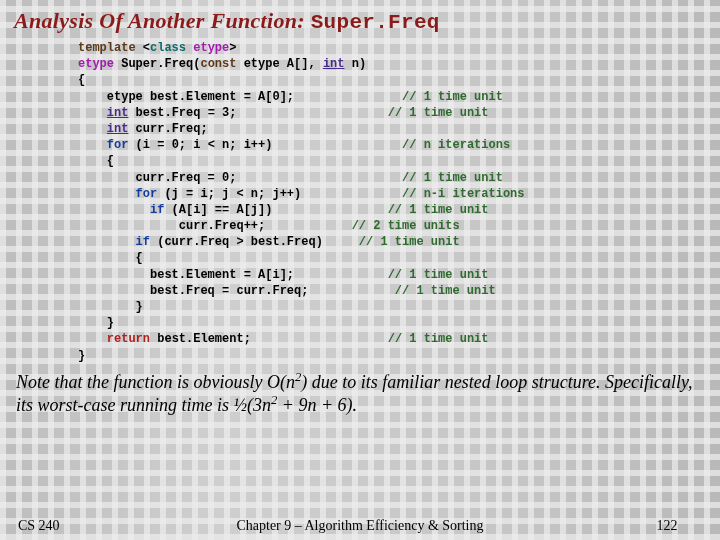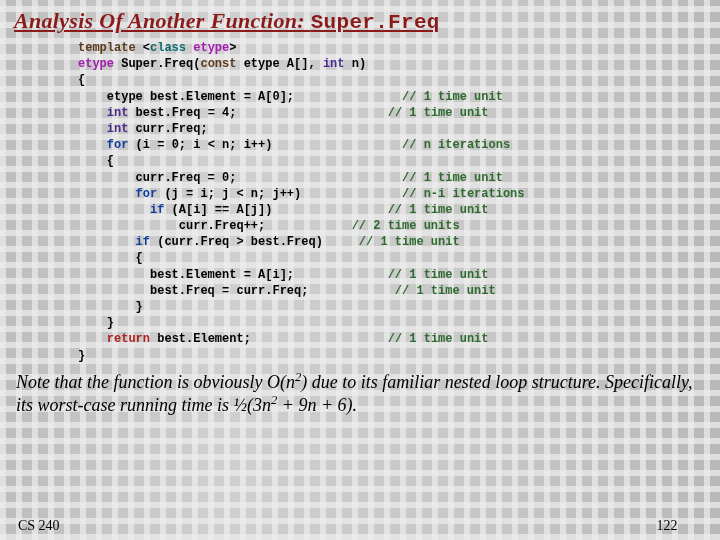--- a/index.html
+++ b/index.html
@@ -27,42 +27,41 @@
     padding: 8px 14px 6px 14px;
     height: 100%;
     box-sizing: border-box;
   }
   h1.title {
     margin: 0 0 6px 0;
     font-style: italic;
     font-weight: bold;
     font-size: 22px;
     color: #8b1a1a;
-    text-decoration: underline;
     letter-spacing: 0.3px;
     font-family: Georgia, serif;
   }
   h1.title .mono {
     font-family: 'Courier New', monospace;
     font-style: normal;
     font-size: 21px;
   }
   .code {
     font-family: 'Courier New', monospace;
     font-size: 12px;
     font-weight: bold;
     line-height: 1.35;
     color: #000;
     margin-left: 64px;
     white-space: pre;
   }
   .kw-brown  { color: #5b3a1a; }  
   .kw-teal   { color: #0f6b6b; }  
   .kw-opal   { color: #a21caf; }  
-  .kw-purple { color: #4a2c8f; }  
+  .kw-purple { color: #4a2c8f; text-decoration: underline; }  
   .kw-blue   { color: #143c9e; }  
   .kw-red    { color: #b02020; }  
   .cmt       { color: #2f6b2f; }  
   .fname     { color: #000; }
 
   .note {
     font-family: Georgia, serif;
     font-style: italic;
     font-size: 18px;
     color: #000;
@@ -93,21 +92,21 @@
 <div class="content">
 
   <h1 class="title">
     <span>Analysis Of Another Function: </span><span class="mono">Super.Freq</span>
   </h1>
 
   <div class="code"><span class="kw-brown">template</span><span> &lt;</span><span class="kw-teal">class</span><span class="kw-opal"> etype</span><span>&gt;</span>
 <span class="kw-opal">etype</span><span class="fname"> Super.Freq(</span><span class="kw-brown">const</span><span> etype A[], </span><span class="kw-purple">int</span><span> n)</span>
 <span>{</span>
 <span>    etype best.Element = A[0];</span><span class="cmt">               // 1 time unit</span>
-<span>    </span><span class="kw-purple">int</span><span> best.Freq = 4;</span><span class="cmt">                     // 1 time unit</span>
+<span>    </span><span class="kw-purple">int</span><span> best.Freq = 3;</span><span class="cmt">                     // 1 time unit</span>
 <span>    </span><span class="kw-purple">int</span><span> curr.Freq;</span>
 <span>    </span><span class="kw-blue">for</span><span> (i = 0; i &lt; n; i++)</span><span class="cmt">                  // n iterations</span>
 <span>    {</span>
 <span>        curr.Freq = 0;</span><span class="cmt">                       // 1 time unit</span>
 <span>        </span><span class="kw-blue">for</span><span> (j = i; j &lt; n; j++)</span><span class="cmt">              // n-i iterations</span>
 <span>          </span><span class="kw-blue">if</span><span> (A[i] == A[j])</span><span class="cmt">                // 1 time unit</span>
 <span>              curr.Freq++;</span><span class="cmt">            // 2 time units</span>
 <span>        </span><span class="kw-blue">if</span><span> (curr.Freq &gt; best.Freq)</span><span class="cmt">     // 1 time unit</span>
 <span>        {</span>
 <span>          best.Element = A[i];</span><span class="cmt">             // 1 time unit</span>
@@ -116,16 +115,17 @@
 <span>    }</span>
 <span>    </span><span class="kw-red">return</span><span> best.Element;</span><span class="cmt">                   // 1 time unit</span>
 <span>}</span></div>
 
   <p class="note">
     <span>Note that the function is obviously O(n</span><sup>2</sup><span>) due to its familiar nested loop structure.  Specifically, its worst-case running time is ½(3n</span><sup>2</sup><span> + 9n + 6).</span>
   </p>
 
   <div class="footer">
     <span class="left">CS 240</span>
+    <span class="center">Chapter 9 – Algorithm Efficiency &amp; Sorting</span>
     <span class="right">122</span>
   </div>
 
 </div>
 
 </body></html>

